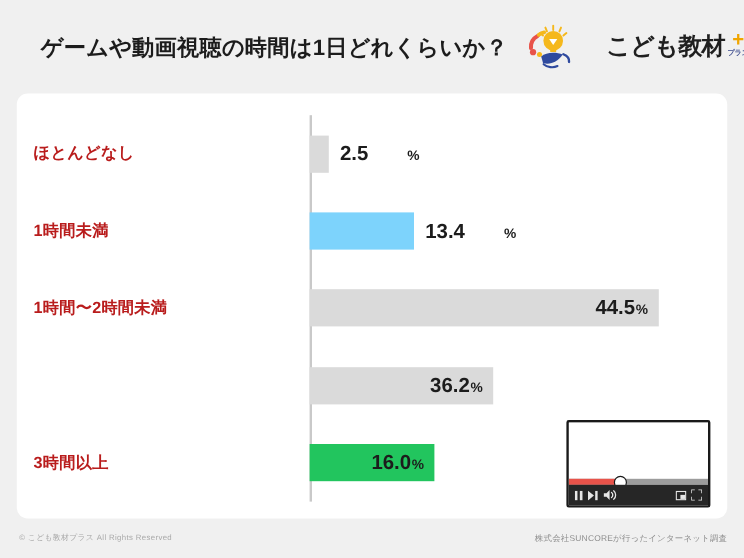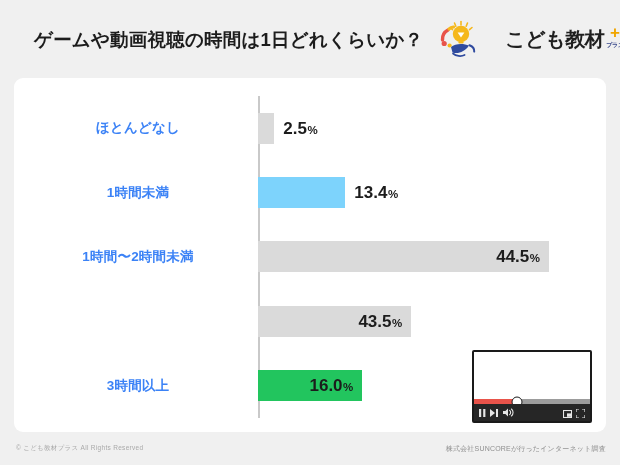--- a/index.html
+++ b/index.html
@@ -114,24 +114,24 @@
   .row {
     position: relative;
     height: 64.4px;
     display: flex;
     align-items: center;
   }
   .row-label {
     position: absolute;
     right: 358px;
     width: 220px;
-    text-align: center;
+    text-align: left;
     font-size: 13.5px;
     font-weight: bold;
-    color: #3b82f6;
+    color: #b91c1c;
     white-space: nowrap;
     letter-spacing: 0.2px;
   }
   .bar-area {
     position: absolute;
     left: 244px;
     top: 0;
     height: 64.4px;
     width: 348px;
     display: flex;
@@ -158,20 +158,21 @@
   .bar-value .pct {
     font-size: 11.5px;
     font-weight: bold;
     margin-left: 0.5px;
   }
   
   .val-outside {
     position: absolute;
     left: 100%;
     margin-left: 9px;
+    gap: 32px;
   }
   
   .val-inside {
     margin-right: 9px;
   }
 
   
   .video-player {
     position: absolute;
     left: 458px;
@@ -338,21 +339,21 @@
                 <span>44.5</span>
                 <span class="pct">%</span>
               </span>
             </div>
           </div>
         </div>
         <div class="row">
           <div class="bar-area">
             <div class="bar" style="width: 153.22px; background: rgb(218, 218, 218);">
               <span class="bar-value val-inside">
-                <span>43.5</span>
+                <span>36.2</span>
                 <span class="pct">%</span>
               </span>
             </div>
           </div>
         </div>
         <div class="row">
           <div class="row-label">3時間以上</div>
           <div class="bar-area">
             <div class="bar" style="width: 104.32px; background: #22c55e;">
               <span class="bar-value val-inside">

